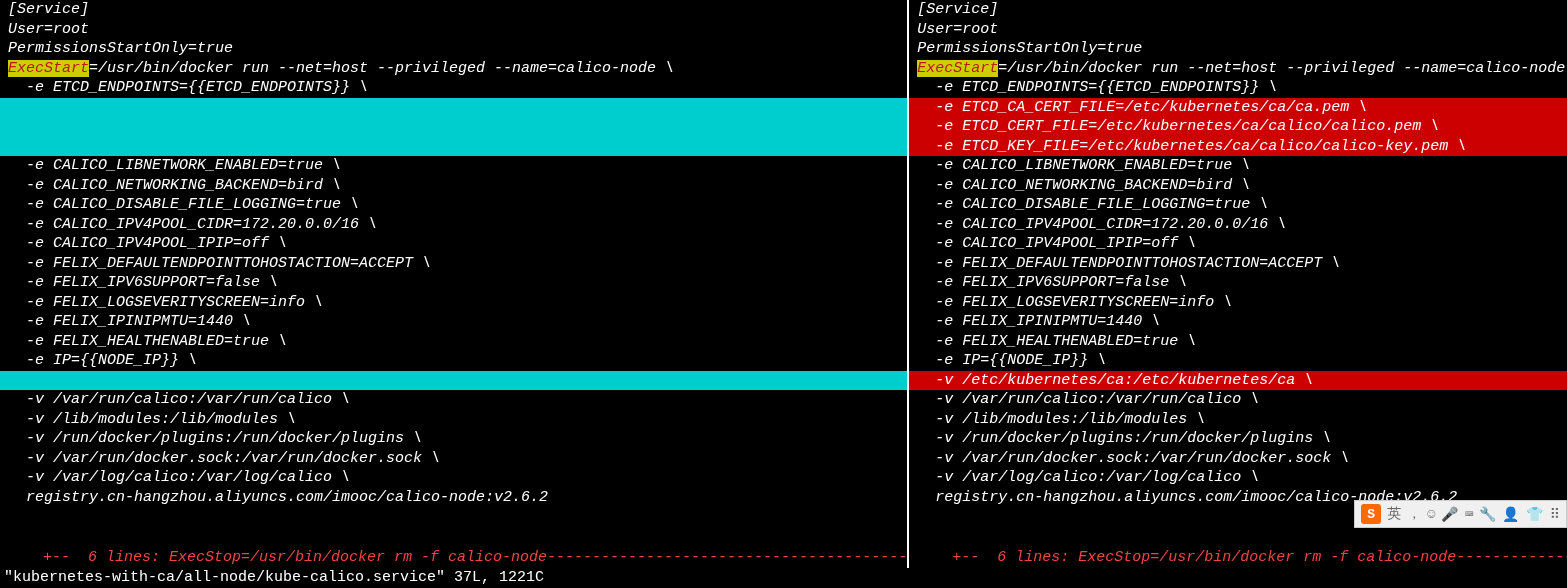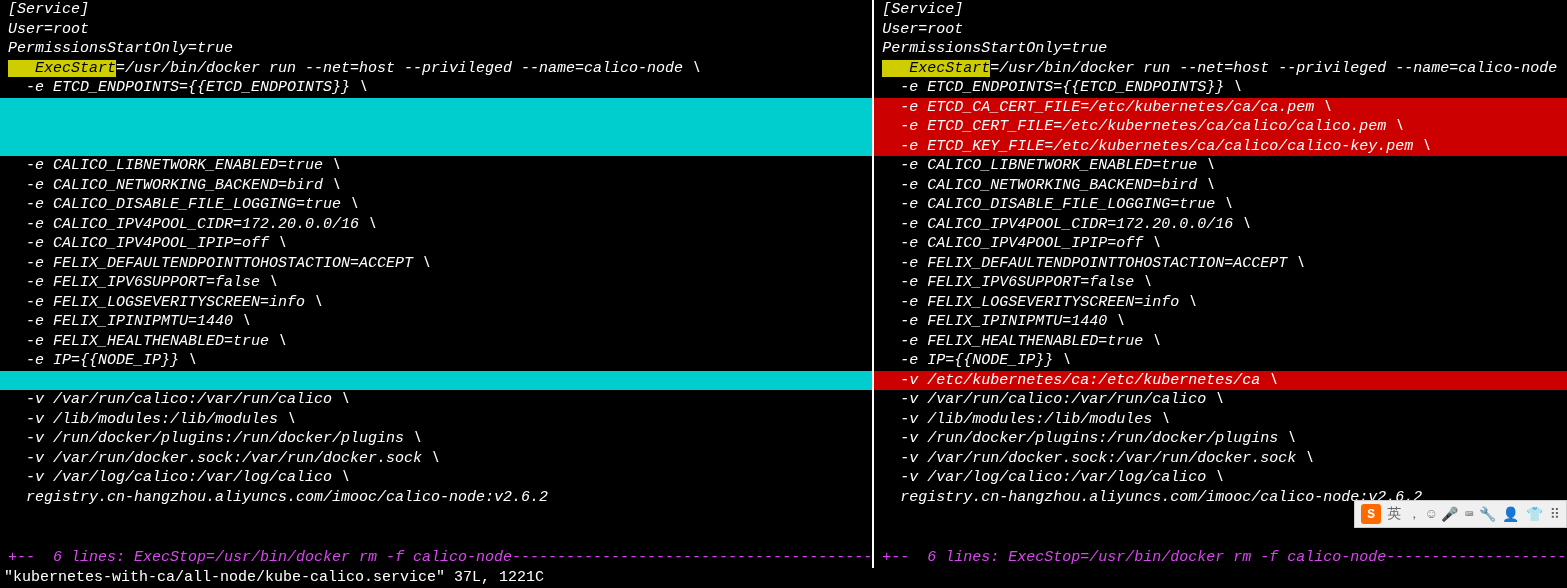--- a/index.html
+++ b/index.html
@@ -35,34 +35,34 @@
   line-height: 19.5px;
 }
 .line {
   white-space: pre;
   padding-left: 8px;
   height: 19.5px;
   font-style: italic;
 }
 .hl-yellow {
   background: #cdcd00;
-  color: #000000;
+  color: #b91c1c;
   display: inline;
-  padding-left: 27px;
 }
 .fill-cyan {
   background: #00cdcd;
   color: #000;
 }
 .fill-red {
   background: #cd0000;
   color: #fff;
 }
 .fold-marker {
-  color: #d946ef;
+  color: #ef4444;
+  margin-left: 35px;
 }
 .fold-line {
   background: #000;
 }
 .statusline {
   background: #5f5f5f;
   color: #fff;
   height: 20px;
   display: flex;
   padding: 0 4px;

